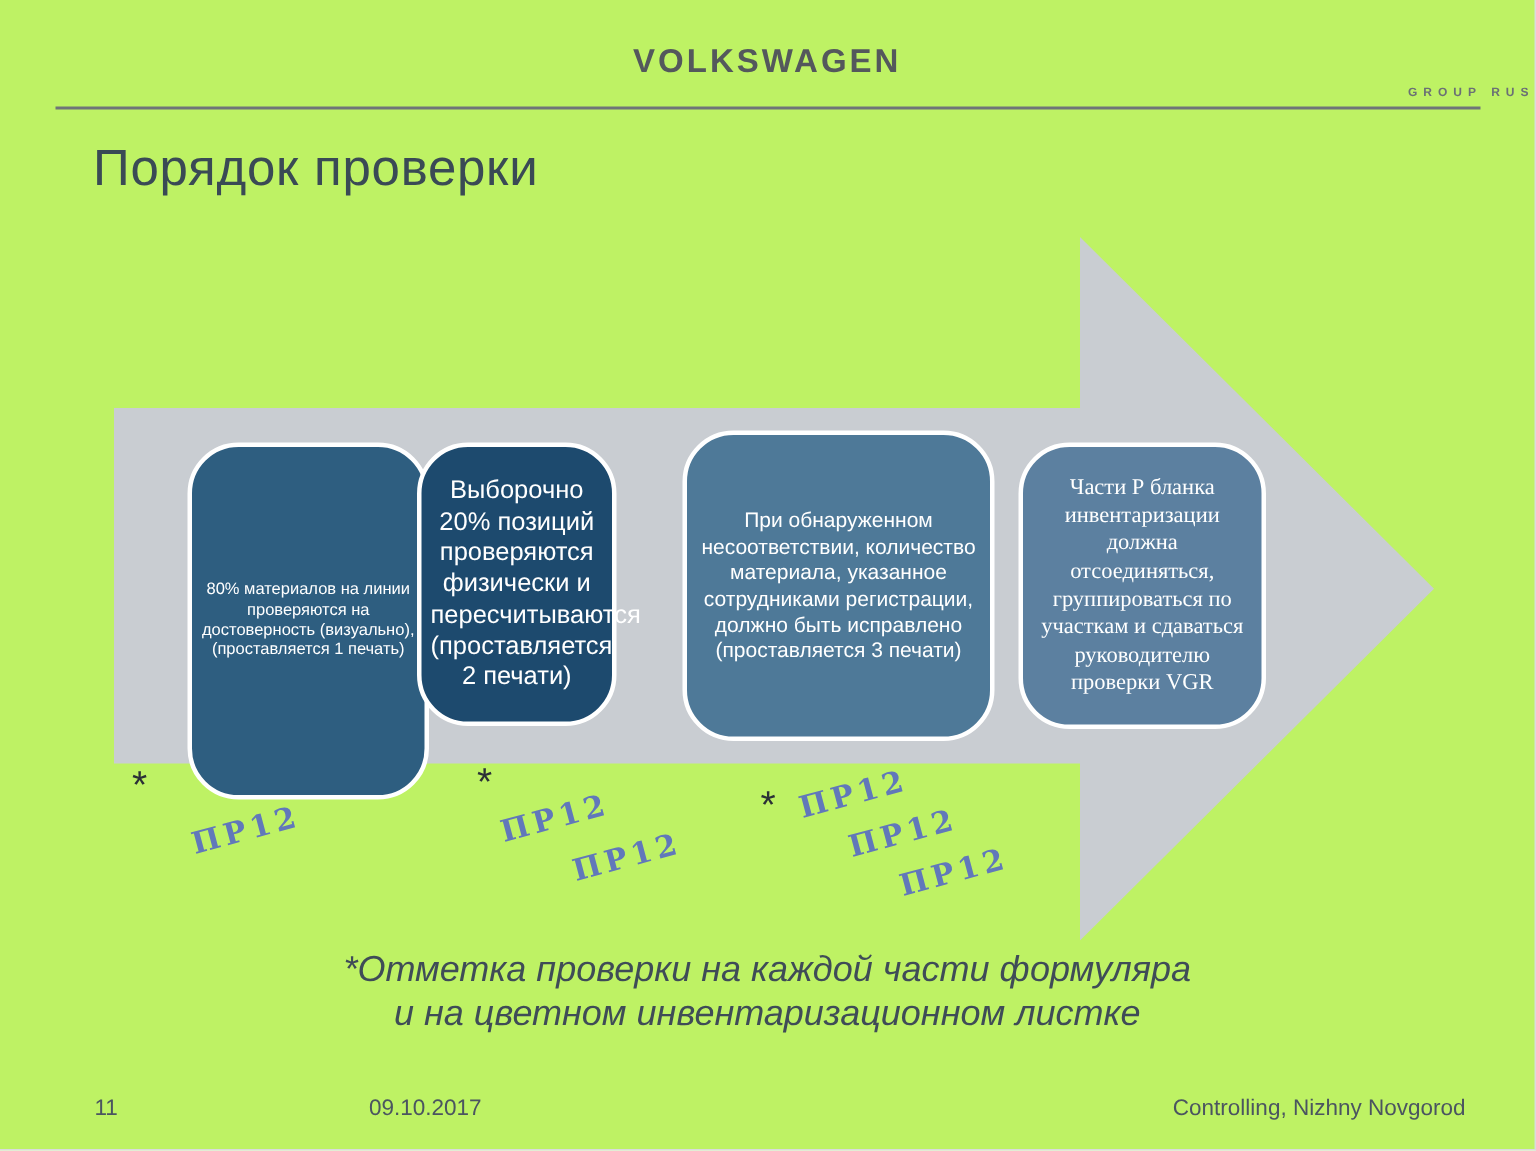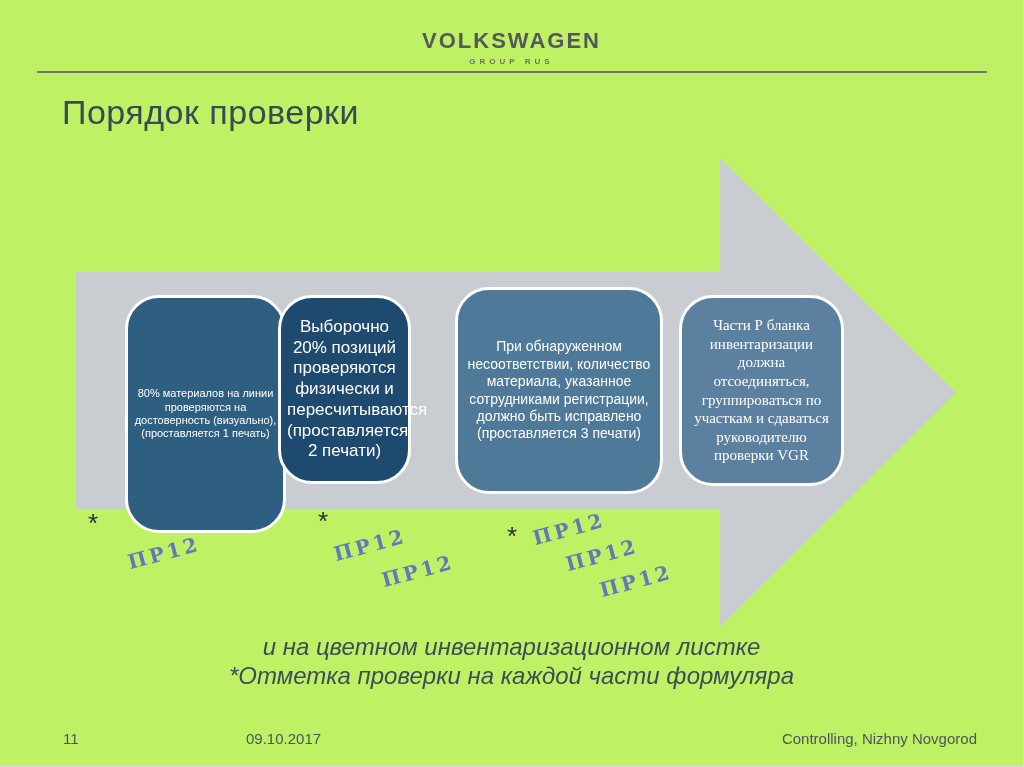--- a/index.html
+++ b/index.html
@@ -14,21 +14,21 @@
     box-sizing:border-box;
   }
   
   .logo-wrap{position:absolute;top:30px;left:0;width:100%;text-align:center;}
   .logo-brand{
     font-size:22px;font-weight:bold;letter-spacing:2px;
     color:#54585c;line-height:1;
   }
   .logo-sub{
     margin-top:6px;font-size:8px;font-weight:bold;letter-spacing:4px;
-    color:#6b7075;line-height:1;
+    color:#6b7075;line-height:1;text-align:right;
   }
   .header-line{
     position:absolute;top:71px;left:37px;width:950px;height:2px;
     background:#6f7478;
   }
   
   .page-title{
     position:absolute;top:93px;left:62px;
     font-size:34px;color:#3a4a55;letter-spacing:0.5px;
   }
@@ -121,21 +121,21 @@
   <div class="asterisk ast3">*</div>
 
   <div class="stamp s1" style="color: rgb(81, 99, 201);">ПР12</div>
   <div class="stamp s2" style="color: rgb(81, 99, 201);">ПР12</div>
   <div class="stamp s3" style="color: rgb(81, 99, 201);">ПР12</div>
   <div class="stamp s4" style="color: rgb(81, 99, 201);">ПР12</div>
   <div class="stamp s5" style="color: rgb(81, 99, 201);">ПР12</div>
   <div class="stamp s6" style="color: rgb(81, 99, 201);">ПР12</div>
 
   <div class="footnote">
+    <div>*Отметка проверки на каждой части формуляра</div>
     <div>и на цветном инвентаризационном листке</div>
-    <div>*Отметка проверки на каждой части формуляра</div>
   </div>
 
   <div class="footer-page">11</div>
   <div class="footer-date">09.10.2017</div>
   <div class="footer-loc">Controlling, Nizhny Novgorod</div>
 
 </div>
 
 </body></html>

